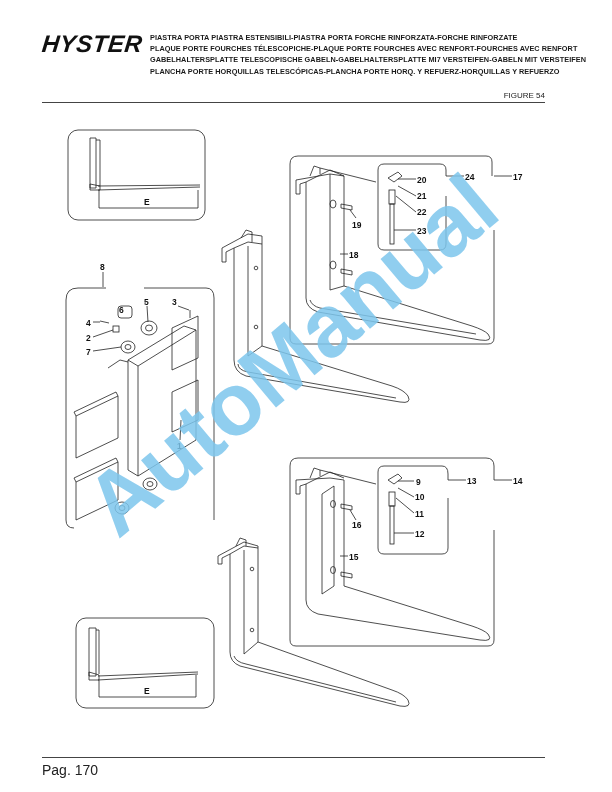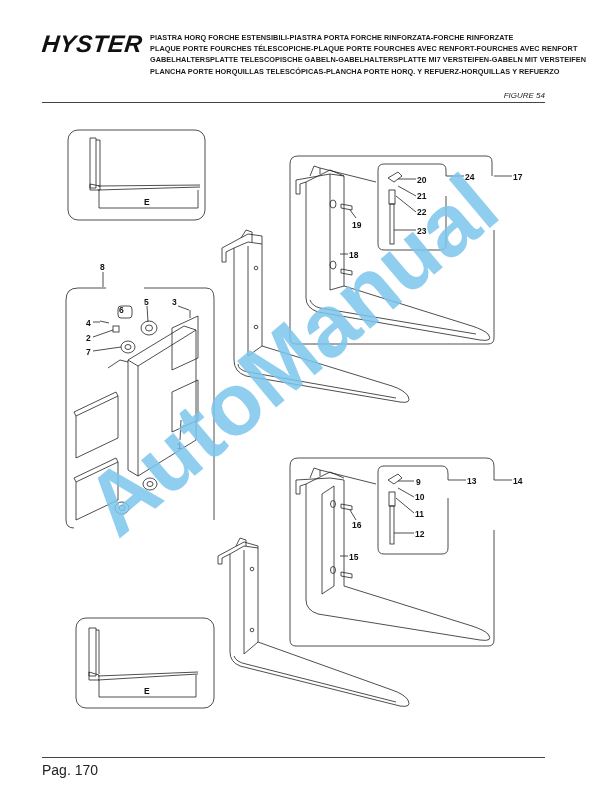--- a/index.html
+++ b/index.html
@@ -1,33 +1,33 @@
 <!DOCTYPE html>
 <html><head>
 <meta charset="utf-8">
 <style>
   html,body{margin:0;padding:0;background:#fff;}
   body{width:612px;height:792px;position:relative;overflow:hidden;font-family:"Liberation Sans",sans-serif;}
   .logo{position:absolute;left:42px;top:30px;font-family:"Liberation Sans",sans-serif;font-weight:bold;font-style:italic;font-size:24px;letter-spacing:0.5px;color:#111;transform:skewX(-6deg);}
   .titles{position:absolute;left:150px;top:32px;width:396px;}
   .titles div{font-size:7.3px;font-weight:bold;color:#1a1a1a;line-height:11.2px;white-space:nowrap;letter-spacing:0.05px;}
-  .figure{position:absolute;right:67px;top:91px;font-size:8px;font-style:italic;color:#222;}
+  .figure{position:absolute;right:67px;top:91px;font-size:8px;color:#222;}
   .hr-top{position:absolute;left:42px;top:102px;width:503px;height:1px;background:#444;}
   .hr-bot{position:absolute;left:42px;top:757px;width:503px;height:1px;background:#444;}
   .page{position:absolute;left:42px;top:762px;font-size:14px;color:#222;}
   svg.draw{position:absolute;left:0;top:0;}
   .lbl{font-family:"Liberation Sans",sans-serif;font-size:8.5px;font-weight:bold;fill:#111;}
   .wm{position:absolute;left:0;top:0;pointer-events:none;}
 </style>
 </head>
 <body>
 
 <div class="logo">HYSTER</div>
 <div class="titles">
-  <div>PIASTRA HORQ FORCHE ESTENSIBILI-PIASTRA PORTA FORCHE RINFORZATA-FORCHE RINFORZATE</div>
+  <div>PIASTRA PORTA PIASTRA ESTENSIBILI-PIASTRA PORTA FORCHE RINFORZATA-FORCHE RINFORZATE</div>
   <div>PLAQUE PORTE FOURCHES TÉLESCOPICHE-PLAQUE PORTE FOURCHES AVEC RENFORT-FOURCHES AVEC RENFORT</div>
   <div>GABELHALTERSPLATTE TELESCOPISCHE GABELN-GABELHALTERSPLATTE MI7 VERSTEIFEN-GABELN MIT VERSTEIFEN</div>
   <div>PLANCHA PORTE HORQUILLAS TELESCÓPICAS-PLANCHA PORTE HORQ. Y REFUERZ-HORQUILLAS Y REFUERZO</div>
 </div>
 <div class="figure">FIGURE 54</div>
 <div class="hr-top"></div>
 
 <svg class="draw" width="612" height="792" viewBox="0 0 612 792" fill="none" stroke="#222" stroke-width="0.8">
 
   <g>

